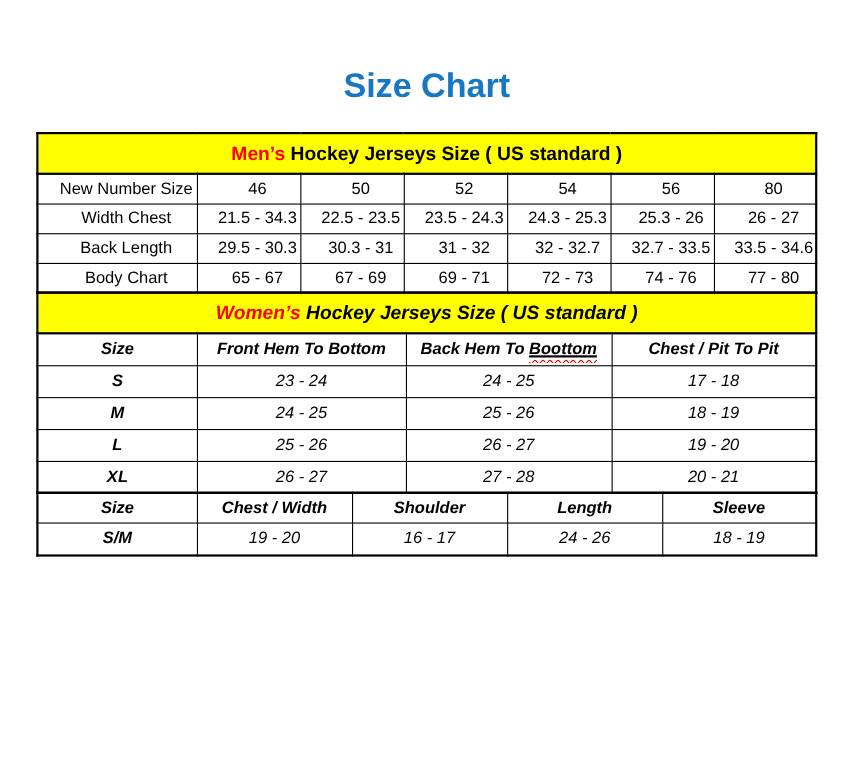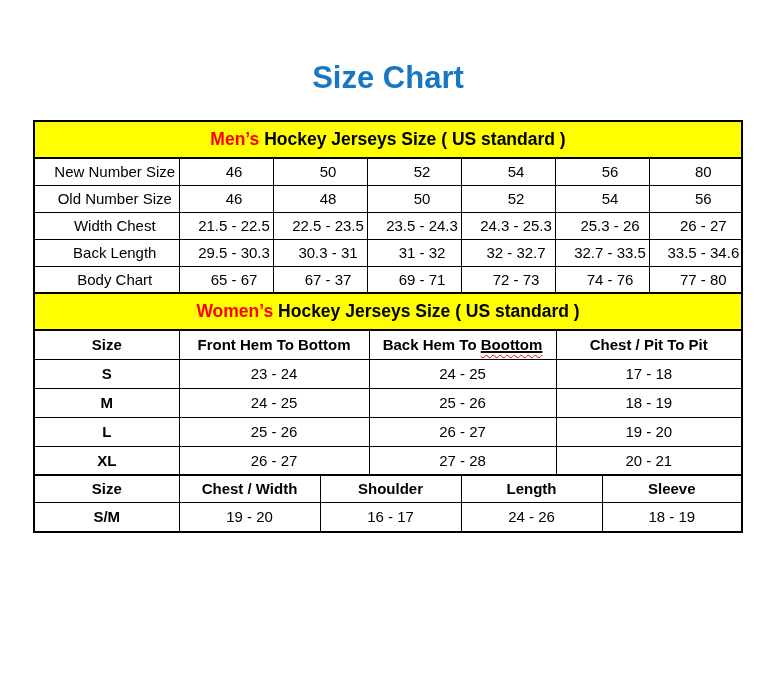--- a/index.html
+++ b/index.html
@@ -18,21 +18,21 @@
   .title{
     margin:0 0 22px 0;text-align:center;
     font-size:31px;line-height:40px;font-weight:700;
     color:var(--title-blue);letter-spacing:0px;
   }
   .chart-wrap{width:710px;margin:1px auto;border-radius:32px;}
   table.sec{
     width:710px;border-collapse:collapse;table-layout:fixed;
     border:2.5px solid var(--border-col);
   }
-  table.sec + table.sec{margin-top:-2px;}
+  table.sec + table.sec{margin-top:-2px;font-style:italic;}
   .sec th,.sec td{
     border:1.5px solid var(--border-col);
     text-align:center;vertical-align:middle;
     font-size:15px;padding:1px 2px;overflow:hidden;white-space:nowrap;
   }
   .sec td.banner{
     background:var(--banner-bg);
     height:37px;font-size:17.5px;font-weight:700;
     border:2px solid var(--border-col);
   }
@@ -79,50 +79,41 @@
         <tr class="m-row">
           <td>New Number Size</td>
           <td>46</td>
           <td>50</td>
           <td>52</td>
           <td>54</td>
           <td>56</td>
           <td>80</td>
         </tr>
         <tr class="m-row">
-          <td>Old Number Size</td>
-          <td>46</td>
-          <td>48</td>
-          <td>50</td>
-          <td>52</td>
-          <td>54</td>
-          <td>56</td>
-        </tr>
-        <tr class="m-row">
           <td>Width Chest</td>
-          <td>21.5 - 22.5</td>
+          <td>21.5 - 34.3</td>
           <td>22.5 - 23.5</td>
           <td>23.5 - 24.3</td>
           <td>24.3 - 25.3</td>
           <td>25.3 - 26</td>
           <td>26 - 27</td>
         </tr>
         <tr class="m-row">
           <td>Back Length</td>
           <td>29.5 - 30.3</td>
           <td>30.3 - 31</td>
           <td>31 - 32</td>
           <td>32 - 32.7</td>
           <td>32.7 - 33.5</td>
           <td>33.5 - 34.6</td>
         </tr>
         <tr class="m-row">
           <td>Body Chart</td>
           <td>65 - 67</td>
-          <td>67 - 37</td>
+          <td>67 - 69</td>
           <td>69 - 71</td>
           <td>72 - 73</td>
           <td>74 - 76</td>
           <td>77 - 80</td>
         </tr>
       </tbody>
     </table>
 
     <table class="sec">
       <colgroup>

